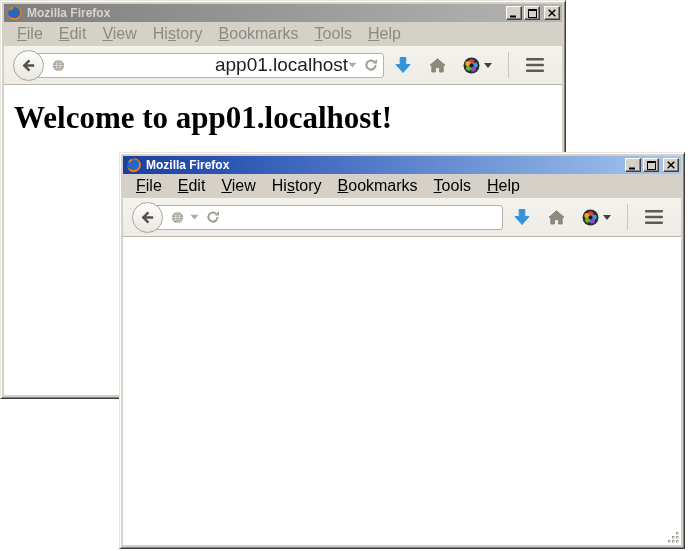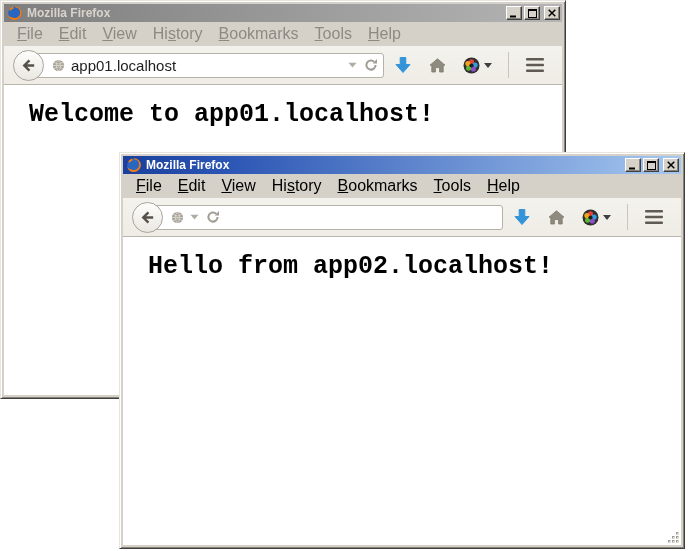--- a/index.html
+++ b/index.html
@@ -49,35 +49,35 @@
             border-bottom:1px solid #B9B5AC; display:flex; align-items:center;
             padding:0 8px 0 9px; }
   .back-btn { width:31px; height:31px; border-radius:50%;
               background:linear-gradient(#FDFDFC,#E9E7E1);
               border:1px solid #A9A49B; display:flex; align-items:center;
               justify-content:center; z-index:2; flex:0 0 31px; }
   .urlbar { height:25px; width:371px; margin-left:-16px; padding:0 5px 0 23px;
             background:#FFFFFF; border:1px solid #B6B2A8; border-radius:3px;
             display:flex; align-items:center; z-index:1; }
   .site-icon { display:flex; margin-right:6px; }
-  .url-text { flex:1; font-size:15px; color:#1E1E1E; white-space:nowrap;
-              overflow:hidden; }
+  .url-text { flex:1; font-size:19px; color:#1E1E1E; white-space:nowrap;
+              overflow:hidden;text-align:right; }
   .url-dd { display:flex; margin-right:7px; }
   .reload { display:flex; }
   .nav-icon { height:31px; display:flex; align-items:center; justify-content:center; }
   .dl-btn   { width:36px; margin-left:2px; }
   .home-btn { width:36px; }
   .addon-btn{ width:48px; gap:4px; }
   .nav-sep  { width:1px; height:26px; background:#C9C5BC; margin:0 7px; }
   .burger-btn { width:40px; }
 
   
   .content { flex:1; background:#FFFFFF; position:relative; overflow:hidden; }
-  .content h1 { font-family:Liberation Mono, monospace; font-weight:bold;
-                font-size:25px; color:#000000; margin:15px 0 0 16px; padding-left:9px;
+  .content h1 { font-family:Liberation Serif, serif; font-weight:bold;
+                font-size:31px; color:#000000; margin:15px 0 0 1px; padding-left:9px;
                 white-space:nowrap; }
   .grip { position:absolute; right:1px; bottom:1px; width:13px; height:13px; }
 </style>
 </head>
 <body>
 
 <div class="window win-back">
   <div class="titlebar inactive">
     <span class="fx-icon">
       <svg viewBox="0 0 16 16" width="16" height="16">
@@ -275,21 +275,20 @@
     <div class="nav-icon burger-btn">
       <svg width="18" height="14">
           <rect y="0" width="18" height="2.6" rx="1" fill="#5F5B54"></rect>
           <rect y="5.7" width="18" height="2.6" rx="1" fill="#5F5B54"></rect>
           <rect y="11.4" width="18" height="2.6" rx="1" fill="#5F5B54"></rect>
         </svg>
     </div>
   </div>
 
   <div class="content">
-    <h1>Hello from app02.localhost!</h1>
     <svg class="grip" width="13" height="13">
       <g fill="#9C9890">
         <rect x="9" y="1" width="2.5" height="2.5"></rect>
         <rect x="5" y="5" width="2.5" height="2.5"></rect>
           <rect x="9" y="5" width="2.5" height="2.5"></rect>
         <rect x="1" y="9" width="2.5" height="2.5"></rect>
           <rect x="5" y="9" width="2.5" height="2.5"></rect>
           <rect x="9" y="9" width="2.5" height="2.5"></rect>
       </g>
       <g fill="#E8E6E0">

